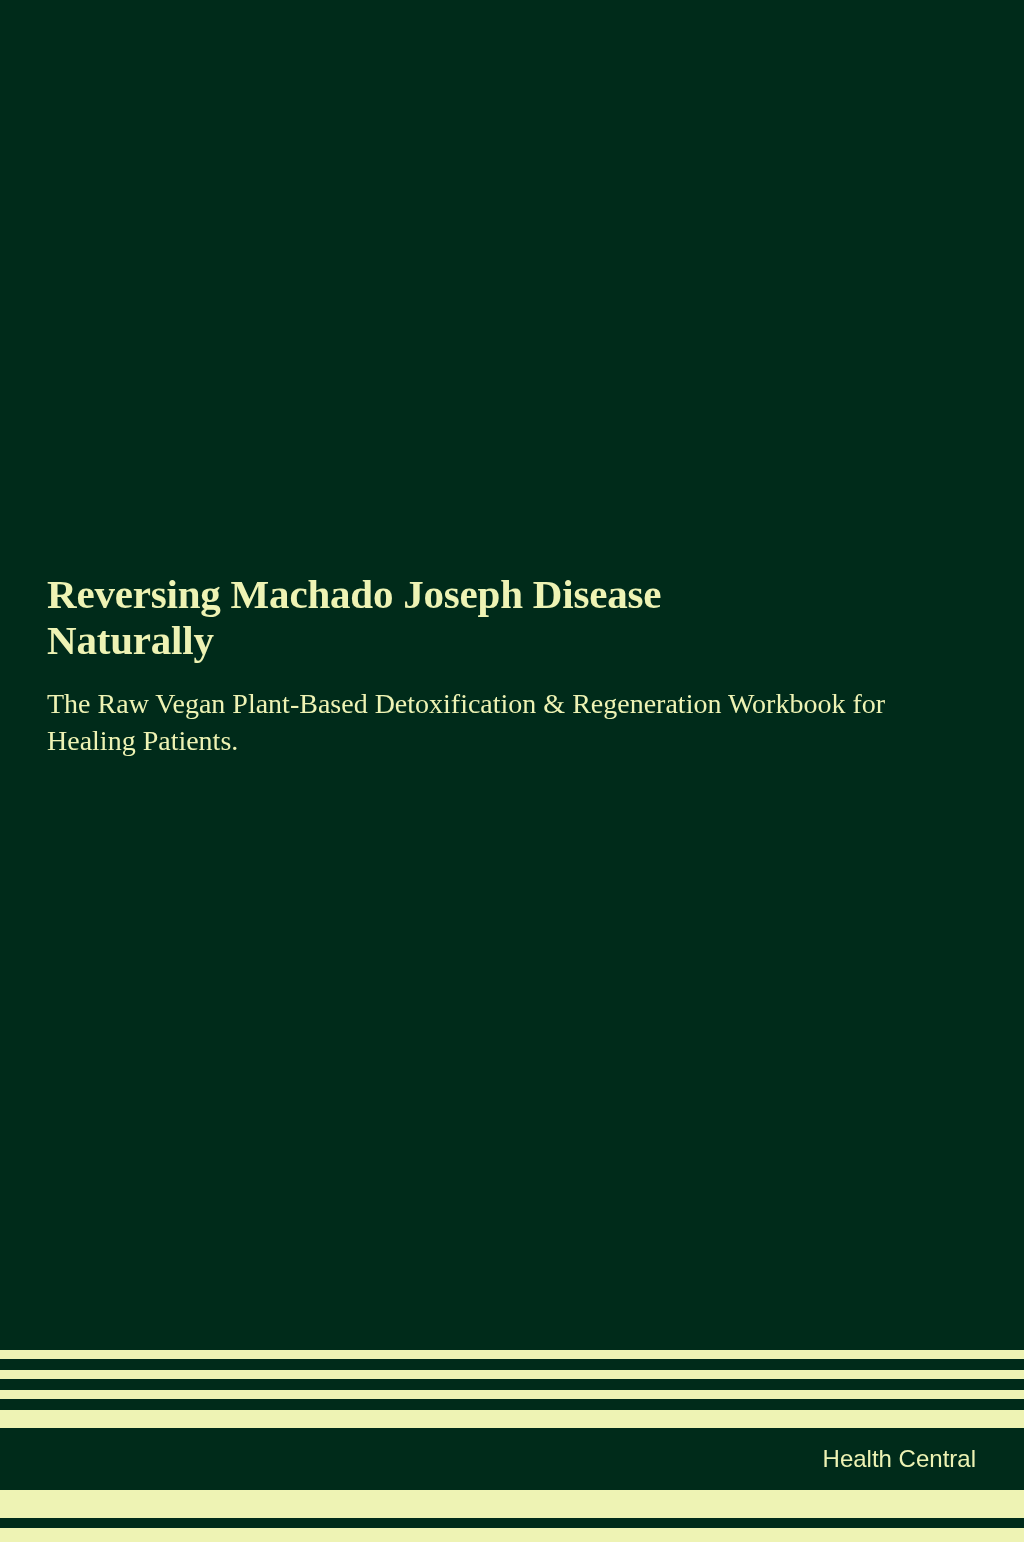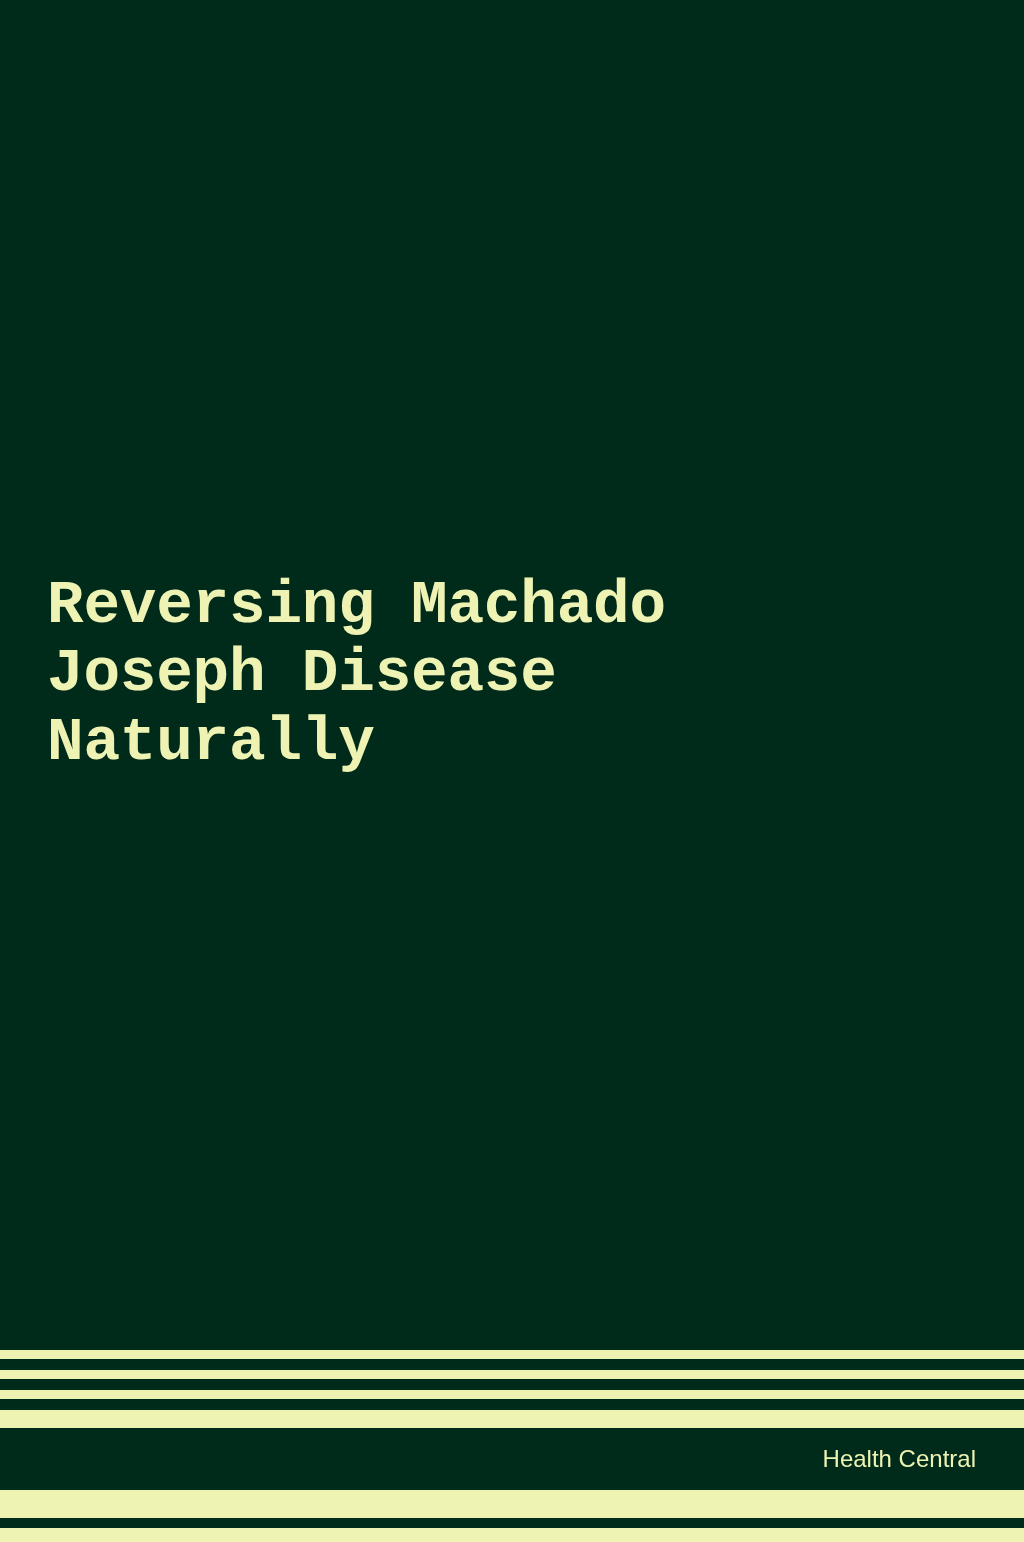--- a/index.html
+++ b/index.html
@@ -20,23 +20,23 @@
     background: #002b1a;
     box-sizing: border-box;
   }
   .title-block {
     position: absolute;
     left: 47px;
     top: 572px;
     width: 900px;
   }
   .book-title {
-    font-family: Liberation Mono, monospace;
+    font-family: Liberation Serif, serif;
     font-weight: bold;
-    font-size: 61px;
+    font-size: 41px;
     line-height: 1.12;
     color: #eef3b4;
     letter-spacing: -0.2px;
     margin: 0;
     max-width: 740px;
   }
   .book-subtitle {
     font-family: "Liberation Serif", serif;
     font-size: 28px;
     line-height: 1.32;
@@ -85,20 +85,21 @@
     text-align: center;
   }
 </style>
 </head>
 <body>
 
 <div class="cover">
 
   <div class="title-block">
     <h1 class="book-title">Reversing Machado Joseph Disease Naturally</h1>
+    <p class="book-subtitle">The Raw Vegan Plant-Based Detoxification &amp; Regeneration Workbook for Healing Patients.</p>
   </div>
 
   <div class="stripes">
     <div class="stripe s-light" style="height:9px;"></div>
     <div class="stripe s-dark" style="height:11px;"></div>
     <div class="stripe s-light" style="height:9px;"></div>
     <div class="stripe s-dark" style="height:11px;"></div>
     <div class="stripe s-light" style="height:9px;"></div>
     <div class="stripe s-dark" style="height:11px;"></div>
     <div class="stripe s-light" style="height:18px;"></div>

